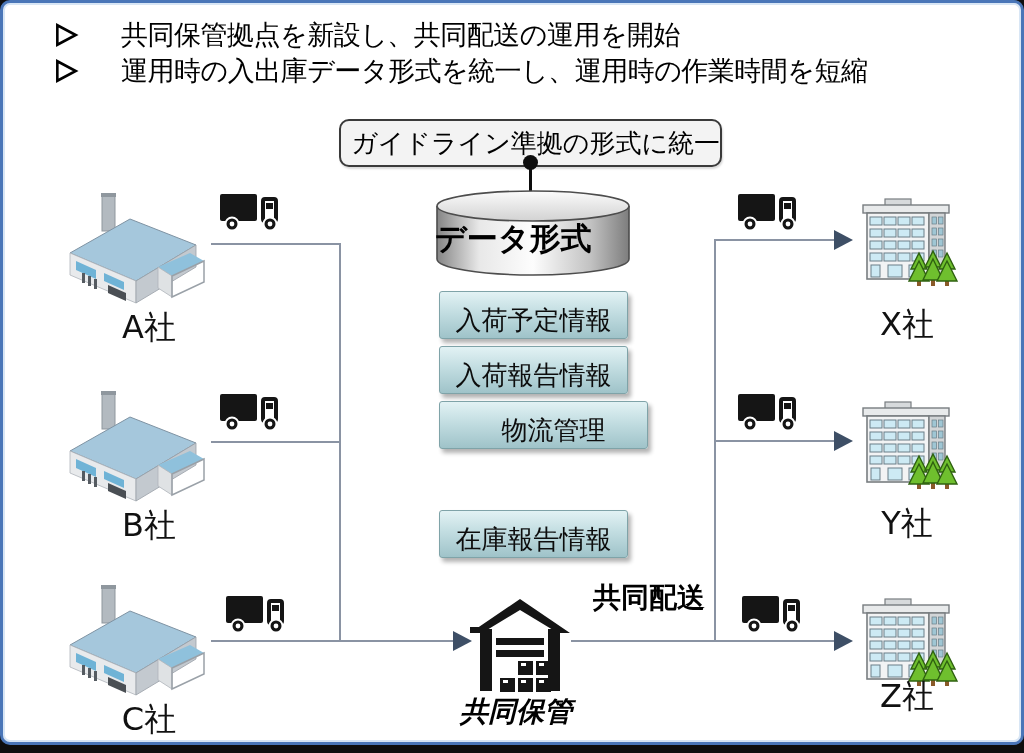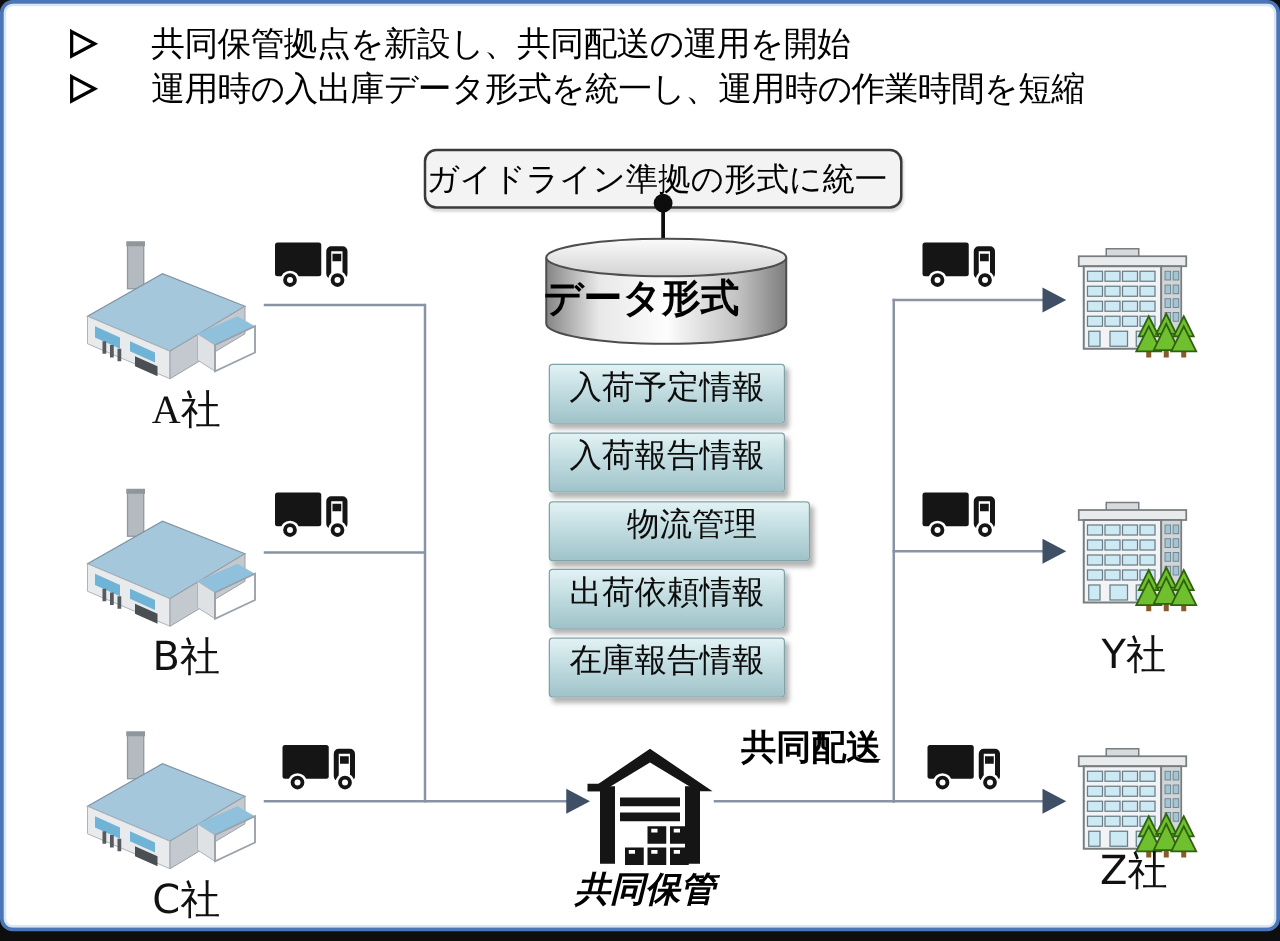--- a/index.html
+++ b/index.html
@@ -6,32 +6,32 @@
     font-family:"DejaVu Sans","Liberation Sans",sans-serif;}
   #slide{position:absolute;left:0;top:0;width:1018px;height:739px;background:#ffffff;
     border:3px solid #4a76b8;border-radius:10px;box-shadow:inset 0 0 0 2px #d8e6f5;}
   .abs{position:absolute;}
   
   .bullet-row{position:absolute;left:50px;height:32px;display:flex;align-items:center;gap:14px;}
   .bullet-text{font-size:27px;font-weight:500;color:#000;letter-spacing:-0.5px;white-space:nowrap;padding-left:28px;}
   .bullet-glyph{width:26px;height:26px;flex:0 0 26px;}
   
   #callout{position:absolute;left:336px;top:116px;width:379px;height:44px;background:#f3f3f3;
-    border:2.5px solid #3a3a3a;border-radius:10px;display:flex;align-items:center;justify-content:flex-start;
+    border:2.5px solid #3a3a3a;border-radius:10px;display:flex;align-items:center;justify-content:flex-end;
     font-size:26px;font-weight:500;color:#000;box-shadow:1px 2px 2px rgba(0,0,0,.15);}
   .dot{position:absolute;width:15px;height:15px;border-radius:50%;background:#0d0d0d;}
   
   #cylinder{position:absolute;left:432px;top:186px;width:196px;height:92px;}
   #cylinder-label{position:absolute;left:432px;top:215px;width:196px;
     font-size:31px;font-weight:700;color:#000;}
   
   .ibox{position:absolute;left:436px;width:187px;height:46px;border-radius:3px;
     background:linear-gradient(180deg,#e2f2f4 0%,#c2dde1 45%,#9fc3c9 100%);
     border:1px solid #7fa3a8;box-shadow:3px 4px 4px rgba(0,0,0,.30);
-    display:flex;align-items:flex-start;justify-content:center;font-size:26px;font-weight:500;color:#0d0d0d;}
+    display:flex;align-items:flex-end;justify-content:center;font-size:26px;font-weight:500;color:#0d0d0d;}
   
   .hline,.vline{position:absolute;background:#8a93a3;}
   .hline{height:2px;}
   .vline{width:2px;}
   .arrow-r{position:absolute;width:0;height:0;border-top:10px solid transparent;
     border-bottom:10px solid transparent;border-left:19px solid #3e4f66;}
   
   .company-label{position:absolute;text-align:center;font-size:32px;color:#111;}
   .big-label{position:absolute;font-size:28px;font-weight:700;color:#000;text-align:center;}
   .icon-abs{position:absolute;}
@@ -184,23 +184,20 @@
 
   <div class="ibox" style="top:288px;">
       <span>入荷予定情報</span>
     </div>
   <div class="ibox" style="top:343px;">
       <span>入荷報告情報</span>
     </div>
   <div class="ibox" style="top:398px;padding-left:20px;">
       <span>物流管理</span>
     </div>
-  <div class="ibox" style="top:452px;">
-      <span>出荷依頼情報</span>
-    </div>
   <div class="ibox" style="top:507px;">
       <span>在庫報告情報</span>
     </div>
 
   <div class="hline" style="left:208px;top:240px;width:129px;"></div>
   <div class="hline" style="left:208px;top:438px;width:129px;"></div>
   <div class="vline" style="left:336px;top:240px;height:399px;"></div>
   <div class="hline" style="left:208px;top:637px;width:244px;"></div>
   <div class="arrow-r" style="left:450px;top:628px;"></div>
 
@@ -209,21 +206,21 @@
   <div class="hline" style="left:711px;top:236px;width:122px;"></div>
   <div class="arrow-r" style="left:831px;top:227px;"></div>
   <div class="hline" style="left:711px;top:437px;width:122px;"></div>
   <div class="arrow-r" style="left:831px;top:428px;"></div>
   <div class="hline" style="left:711px;top:637px;width:122px;"></div>
   <div class="arrow-r" style="left:831px;top:628px;"></div>
 
   <svg class="icon-abs" style="left:55px;top:186px;width:150px;height:118px;">
       <use href="#sym-factory"></use>
     </svg>
-  <div class="company-label" style="left:86px;top:303px;width:120px;font-family:Liberation Serif, serif;">A社</div>
+  <div class="company-label" style="left:86px;top:303px;width:120px;">A社</div>
   <svg class="icon-abs" style="left:55px;top:384px;width:150px;height:118px;">
       <use href="#sym-factory"></use>
     </svg>
   <div class="company-label" style="left:86px;top:501px;width:120px;text-align:center;">B社</div>
   <svg class="icon-abs" style="left:55px;top:578px;width:150px;height:118px;">
       <use href="#sym-factory"></use>
     </svg>
   <div class="company-label" style="left:86px;top:695px;width:120px;">C社</div>
 
   <svg class="icon-abs" style="left:215px;top:187px;width:66px;height:44px;">
@@ -242,20 +239,21 @@
   <svg class="icon-abs" style="left:733px;top:387px;width:66px;height:44px;">
       <use href="#sym-truck"></use>
     </svg>
   <svg class="icon-abs" style="left:737px;top:589px;width:66px;height:44px;">
       <use href="#sym-truck"></use>
     </svg>
 
   <svg class="icon-abs" style="left:854px;top:192px;width:104px;height:96px;">
       <use href="#sym-building"></use>
     </svg>
+  <div class="company-label" style="left:852px;top:300px;width:104px;">X社</div>
   <svg class="icon-abs" style="left:854px;top:395px;width:104px;height:96px;">
       <use href="#sym-building"></use>
     </svg>
   <div class="company-label" style="left:852px;top:499px;width:104px;">Y社</div>
   <svg class="icon-abs" style="left:854px;top:592px;width:104px;height:96px;">
       <use href="#sym-building"></use>
     </svg>
   <div class="company-label" style="left:852px;top:672px;width:104px;">Z社</div>
 
   <svg class="icon-abs" style="left:466px;top:590px;width:102px;height:100px;">

